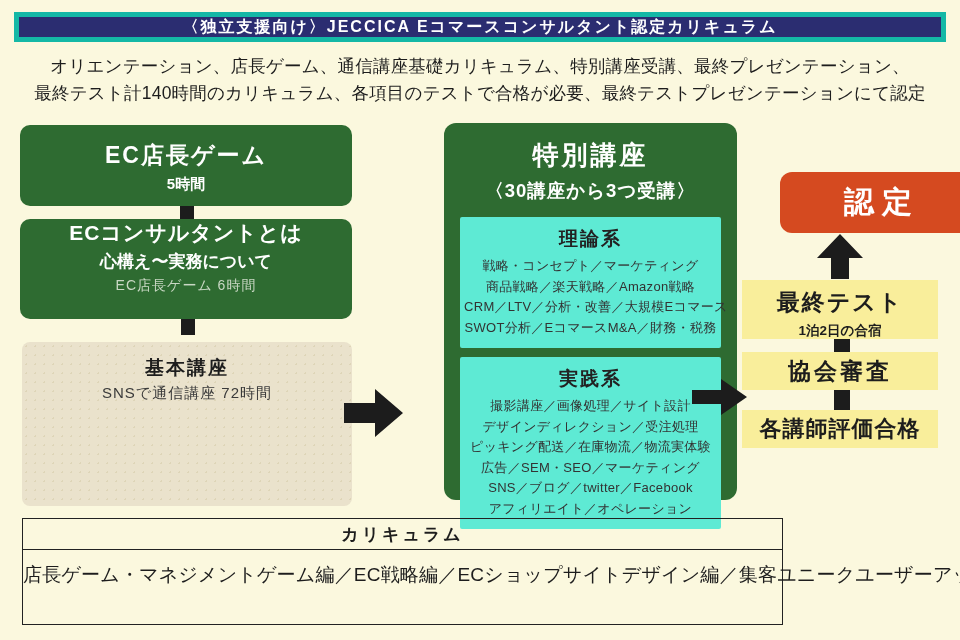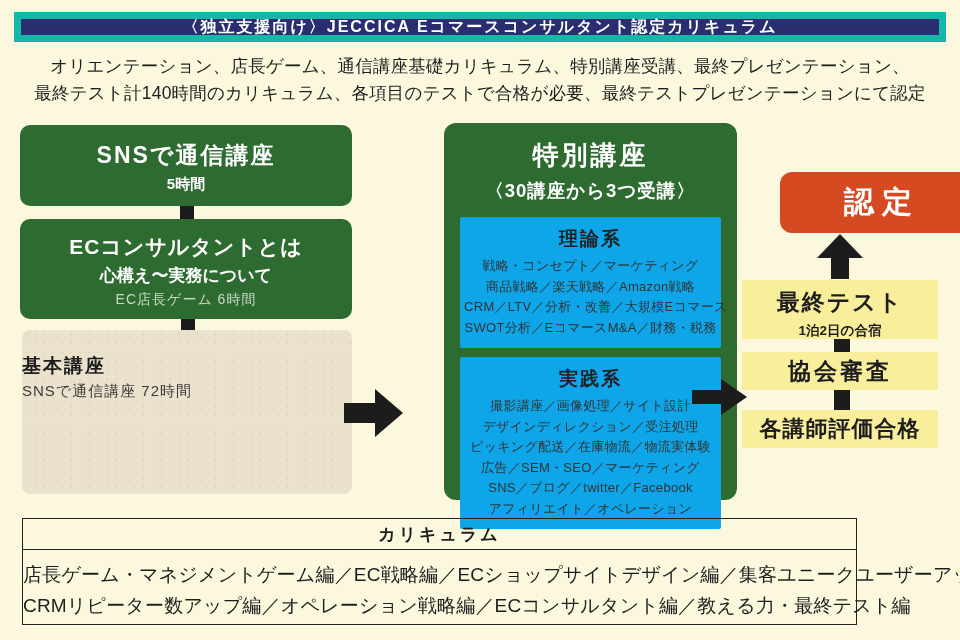--- a/index.html
+++ b/index.html
@@ -12,21 +12,21 @@
     font-family: "Liberation Sans", "DejaVu Sans", sans-serif;
     overflow: hidden;
     color: #1d1d1d;
   }
   
   .banner {
     position: absolute;
     left: 14px; top: 12px;
     width: 932px; height: 30px;
     background: #2b2d71;
-    border: 7px solid #14b8a6;
+    border: 5px solid #14b8a6;
     display: flex; align-items: center; justify-content: center;
   }
   .banner .title {
     color: #ffffff;
     font-size: 16px;
     font-weight: bold;
     letter-spacing: 2px;
     white-space: nowrap;
   }
   .intro {
@@ -49,32 +49,33 @@
     text-align: center;
   }
   .connector {
     position: absolute;
     background: #1c1c1c;
   }
   
   .gbox1 { left: 20px; top: 125px; width: 332px; height: 81px; padding-top: 15px; }
   .gbox1 .t { font-size: 23px; font-weight: bold; letter-spacing: 2px; }
   .gbox1 .s { font-size: 15px; font-weight: bold; margin-top: 4px; }
-  .gbox2 { left: 20px; top: 219px; width: 332px; height: 100px; padding-top: 14px; }
+  .gbox2 { left: 20px; top: 219px; width: 332px; height: 100px; }
   .gbox2 .t { font-size: 21px; font-weight: bold; letter-spacing: 1px; }
   .gbox2 .s { font-size: 17px; font-weight: bold; margin-top: 3px; }
   .gbox2 .n { font-size: 14px; color: #c9d8c4; margin-top: 4px; letter-spacing: 1px; }
   .beige-box {
     position: absolute;
-    left: 22px; top: 330px; width: 330px; height: 164px;
+    left: 22px; top: 342px; width: 330px; height: 164px;
     background: #eae2cc;
     background-image: radial-gradient(#ded5b8 1px, transparent 1px);
     background-size: 9px 9px;
     border-radius: 8px;
-    padding-top: 23px;
+    text-align: center;
+    padding-top: 13px;
   }
   .beige-box .t { font-size: 19px; font-weight: bold; letter-spacing: 2px; color: #1d1d1d; }
   .beige-box .n { font-size: 15px; color: #3a3a3a; margin-top: 3px; letter-spacing: 1px; }
   .beige-box .big { font-size: 25px; font-weight: bold; margin-top: 11px; line-height: 33px; }
   .hl {
     display: inline-block;
     padding: 0 5px 3px 5px;
     background-image: linear-gradient(#ffe62e, #ffe62e);
     background-repeat: no-repeat;
     background-size: 100% 13px;
@@ -88,21 +89,21 @@
     background: #2e6b31;
     border-radius: 12px;
     text-align: center;
     color: #fff;
     padding: 15px 16px 0 16px;
     margin-left: 40px;
   }
   .mid-box .t { font-size: 26px; font-weight: bold; letter-spacing: 3px; }
   .mid-box .s { font-size: 18.5px; font-weight: bold; margin-top: 5px; letter-spacing: 1px; }
   .card {
-    background: #0ea5e9;
+    background: #5eead4;
     color: #333333;
     border-radius: 2px;
     margin-top: 14px;
     padding: 9px 4px 10px 4px;
   }
   .card + .card { margin-top: 9px; }
   .card .ct { font-size: 19px; font-weight: bold; color: #222; letter-spacing: 2px; margin-bottom: 4px; }
   .card .cl { font-size: 13px; line-height: 20.5px; letter-spacing: 0.3px; white-space: nowrap; }
   
   .cert-box {
@@ -124,21 +125,21 @@
   .ybox1 { top: 280px; height: 59px; padding-top: 7px; }
   .ybox1 .t { font-size: 23px; font-weight: bold; letter-spacing: 2px; }
   .ybox1 .s { font-size: 13.5px; font-weight: bold; margin-top: 4px; }
   .ybox2 { top: 352px; height: 38px; line-height: 38px; font-size: 23px; font-weight: bold; letter-spacing: 3px; }
   .ybox3 { top: 410px; height: 38px; line-height: 38px; font-size: 22px; font-weight: bold; letter-spacing: 1px; }
   
   .arrow { position: absolute; }
   
   .curriculum {
     position: absolute;
-    left: 22px; top: 518px; width: 835px; height: 107px;
+    left: 22px; top: 518px; width: 761px; height: 107px;
     border: 1.5px solid #222222;
     background: transparent;
   }
   .curriculum .head {
     height: 31px;
     border-bottom: 1.5px solid #222222;
     display: flex; align-items: center; justify-content: center;
     font-size: 17px; font-weight: bold; letter-spacing: 3px;
   }
   .curriculum .body {
@@ -162,21 +163,21 @@
 
   <div class="intro">
     <div>オリエンテーション、店長ゲーム、通信講座基礎カリキュラム、特別講座受講、最終プレゼンテーション、</div>
     <div>最終テスト計140時間のカリキュラム、各項目のテストで合格が必要、最終テストプレゼンテーションにて認定</div>
   </div>
 
   <div class="connector" style="left:180px; top:200px; width:14px; height:24px;"></div>
   <div class="connector" style="left:181px; top:313px; width:14px; height:22px;"></div>
 
   <div class="green-box gbox1">
-    <div class="t">SNSで通信講座</div>
+    <div class="t">EC店長ゲーム</div>
     <div class="s">5時間</div>
   </div>
 
   <div class="green-box gbox2">
     <div class="t">ECコンサルタントとは</div>
     <div class="s">心構え〜実務について</div>
     <div class="n">EC店長ゲーム 6時間</div>
   </div>
 
   <div class="beige-box">
@@ -237,17 +238,16 @@
   <div class="connector" style="left:834px; top:390px; width:16px; height:20px;"></div>
 
   <div class="yellow-box ybox3">
     <span>各講師評価合格</span>
   </div>
 
   <div class="curriculum">
     <div class="head">カリキュラム</div>
     <div class="body">
       <div>店長ゲーム・マネジメントゲーム編／EC戦略編／ECショップサイトデザイン編／集客ユニークユーザーアップ編</div>
-      <div>CRMリピーター数アップ編／オペレーション戦略編／ECコンサルタント編／教える力・最終テスト編</div>
     </div>
   </div>
 
 </div>
 
 </body></html>

